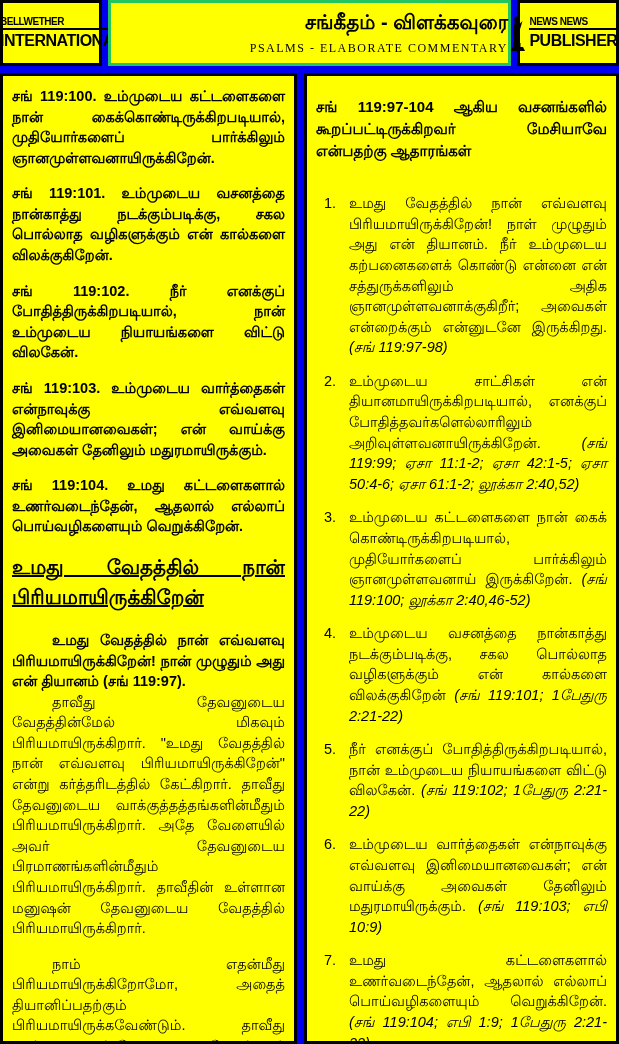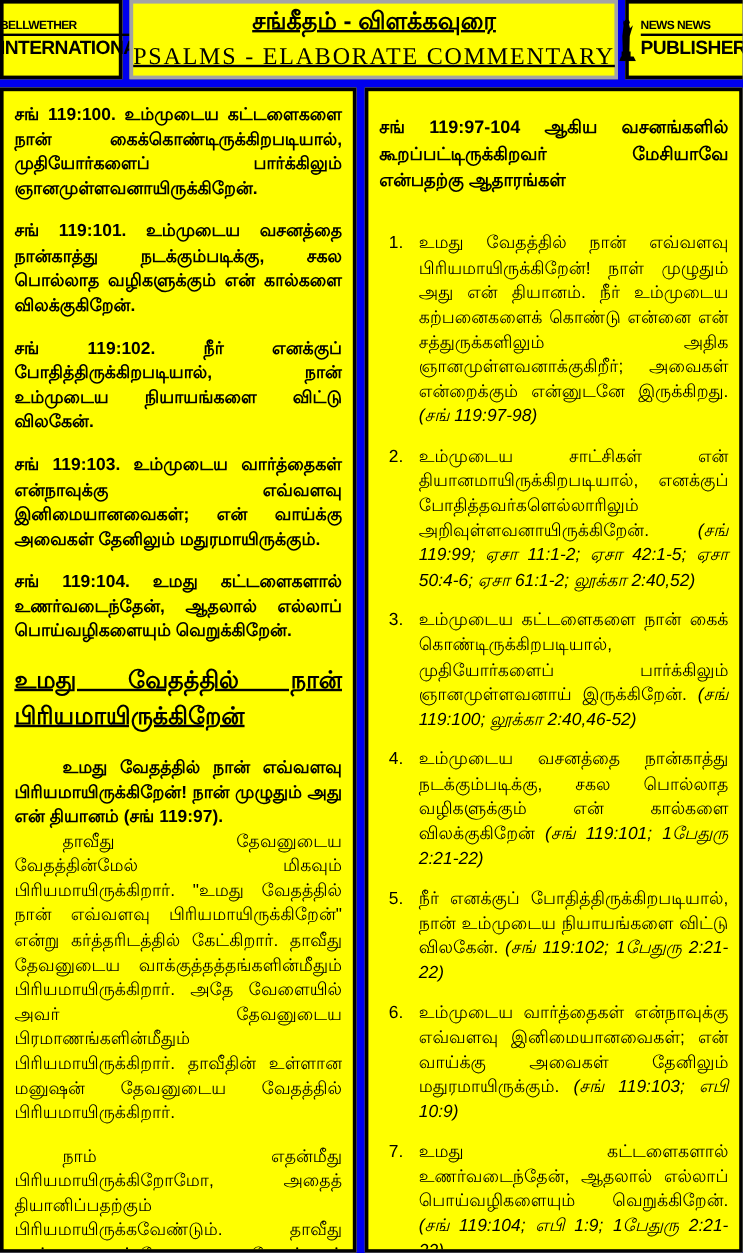--- a/index.html
+++ b/index.html
@@ -23,27 +23,27 @@
     padding:2px;
   }
   .logo-text { display:flex; flex-direction:column; justify-content:center; }
   .logo-line1 {
     font-weight:bold; font-size:10px; letter-spacing:-0.5px;
     border-bottom:2px solid #000; padding-bottom:1px; white-space:nowrap;
   }
   .logo-line2 { font-weight:bold; font-size:16px; letter-spacing:-0.5px; white-space:nowrap; margin-top:2px; }
   .title-box {
     flex:1 1 auto;
-    background:#FFFF00; border:3px solid #a3a3a3;
-    display:flex; flex-direction:column; align-items:center; justify-content:center;text-decoration:underline;
+    background:#FFFF00; border:3px solid #22c55e;
+    display:flex; flex-direction:column; align-items:flex-end; justify-content:center;
   }
   .title-tamil { font-weight:bold; font-size:20px; }
   .title-english {
     font-family:"Liberation Serif", serif;
-    font-size:20px; letter-spacing:1.5px; margin-top:5px; white-space:nowrap;
+    font-size:12px; letter-spacing:1.5px; margin-top:5px; white-space:nowrap;
   }
 
   
   .cols { flex:1 1 auto; display:flex; gap:7px; min-height:0; }
   .col {
     background:#FFFF00; border:3px solid #000;
     padding:10px 9px; overflow:hidden;
     font-size:14.5px; line-height:1.42;
   }
   .col-left  { width:297px; flex:0 0 auto; }

